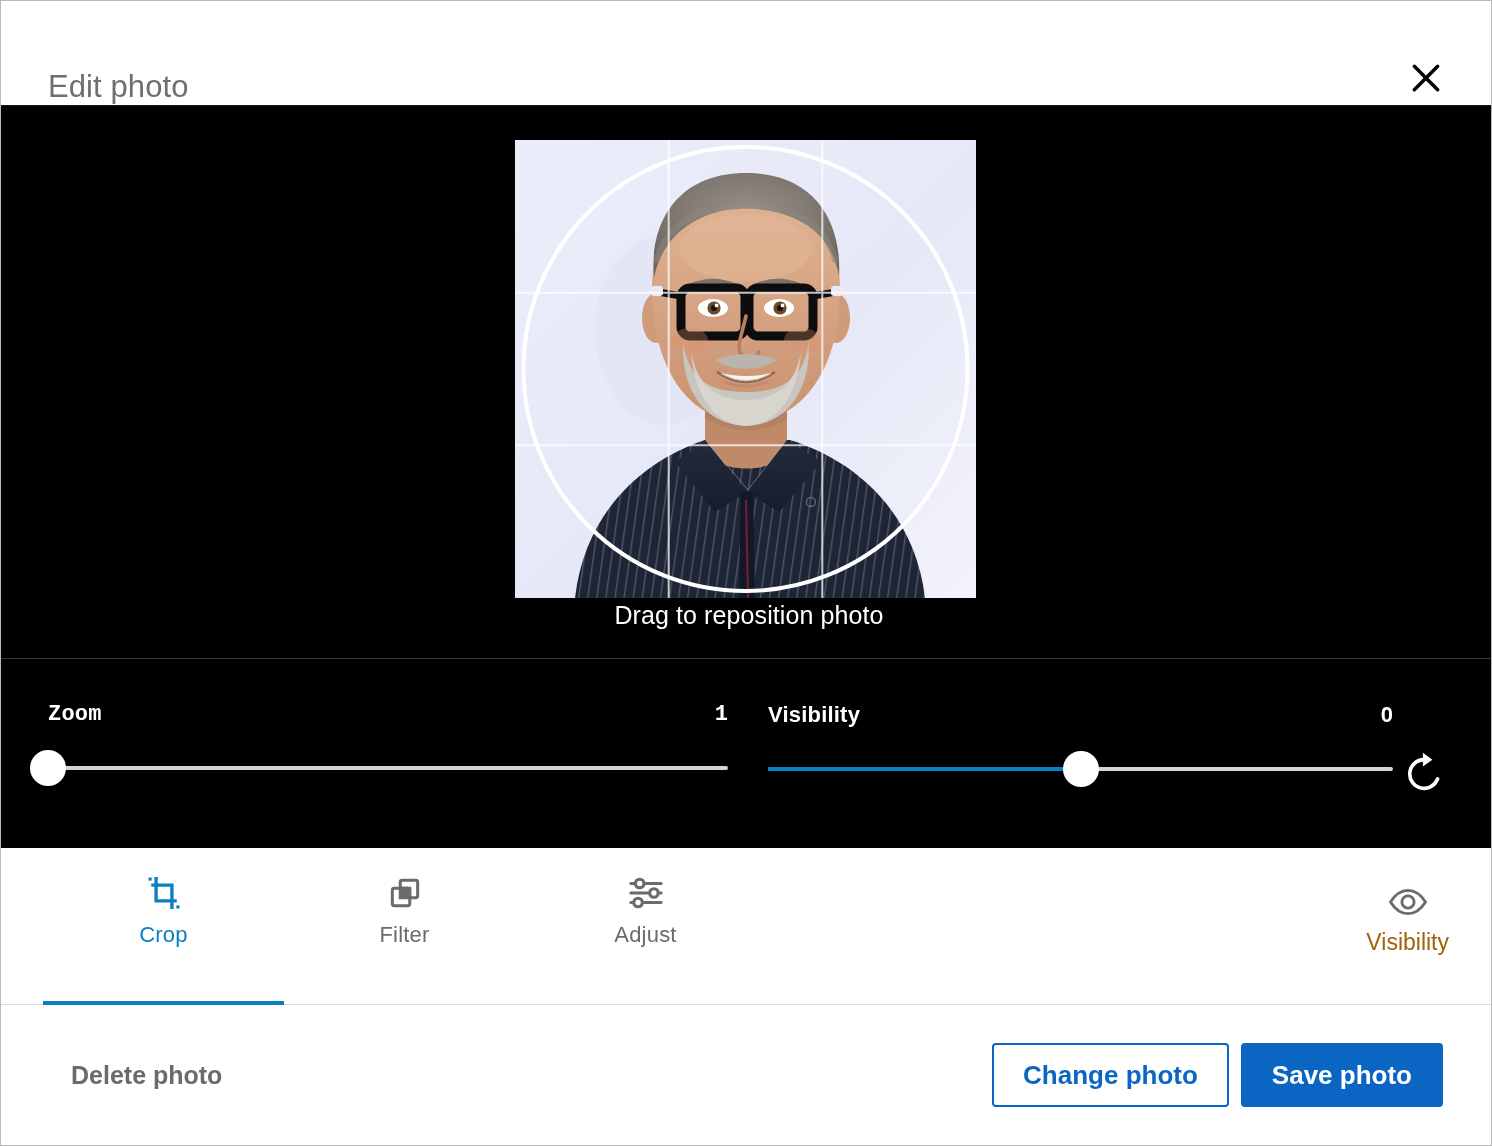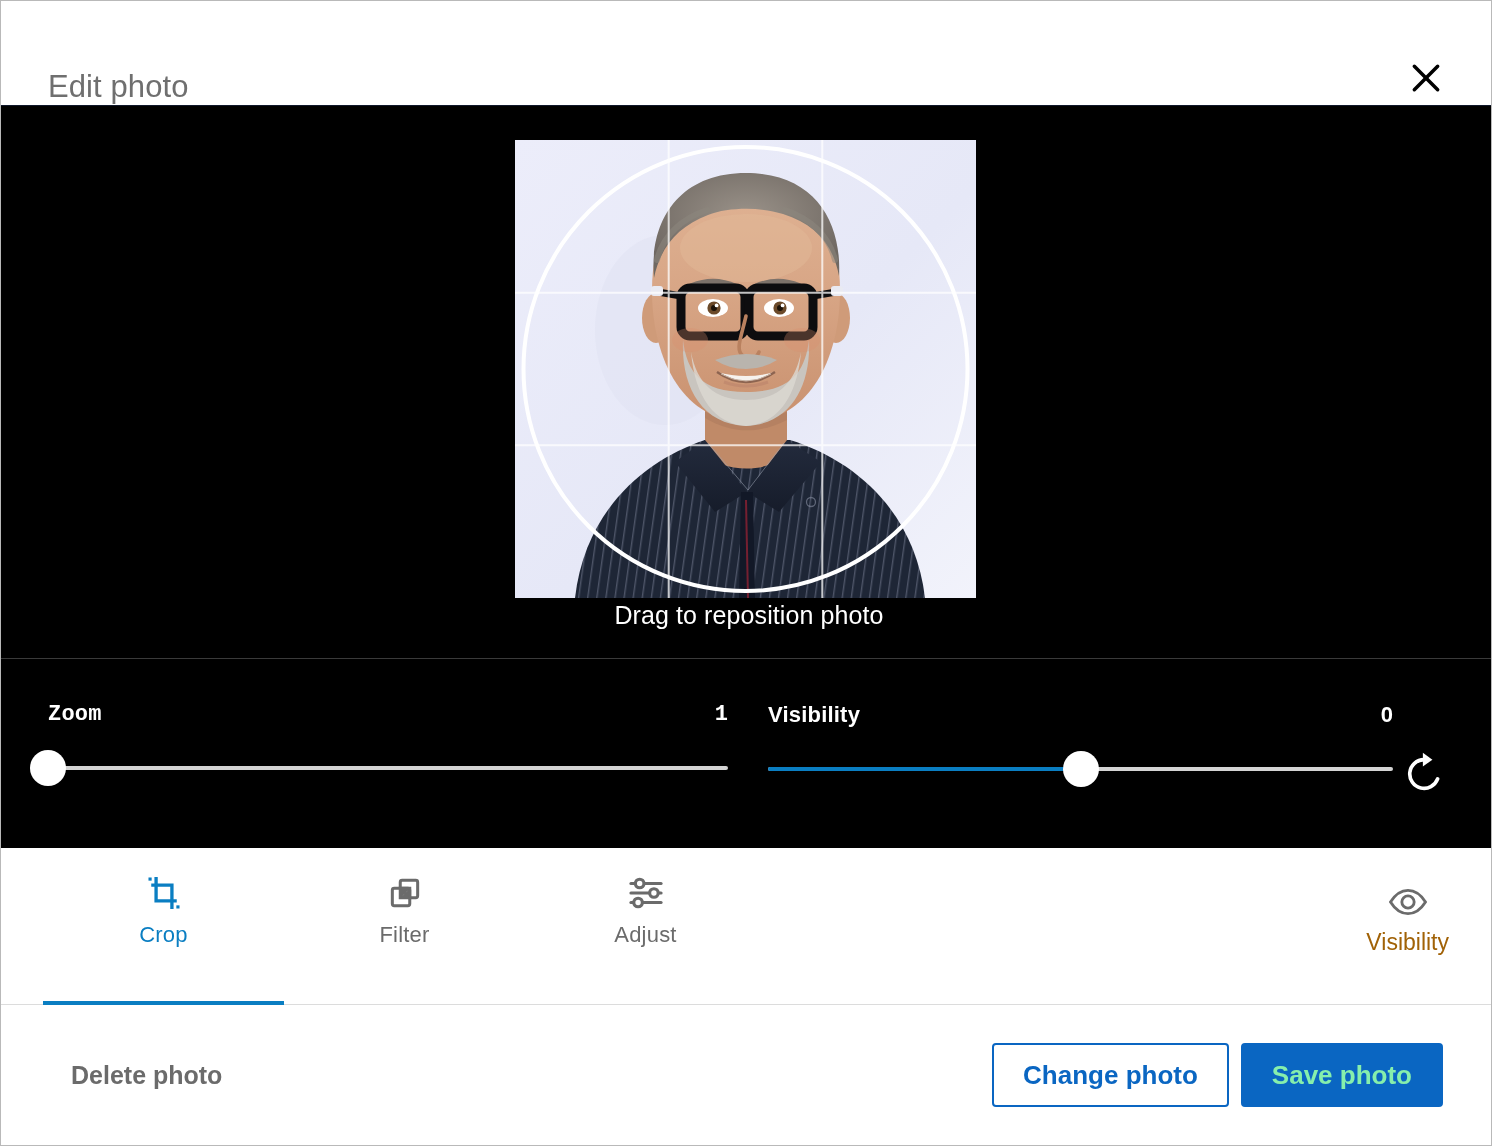--- a/index.html
+++ b/index.html
@@ -249,21 +249,21 @@
     font-weight: 700;
     border-radius: 4px;
     padding: 16px 29px;
     cursor: pointer;
     font-family: inherit;
     line-height: 1.1;
   }
   .btn-primary {
     background: #0a66c2;
     border: 2px solid #0a66c2;
-    color: #86efac;
+    color: #ffffff;
     font-size: 26px;
     font-weight: 700;
     border-radius: 4px;
     padding: 16px 29px;
     cursor: pointer;
     font-family: inherit;
     line-height: 1.1;
   }
 </style>
 </head>

